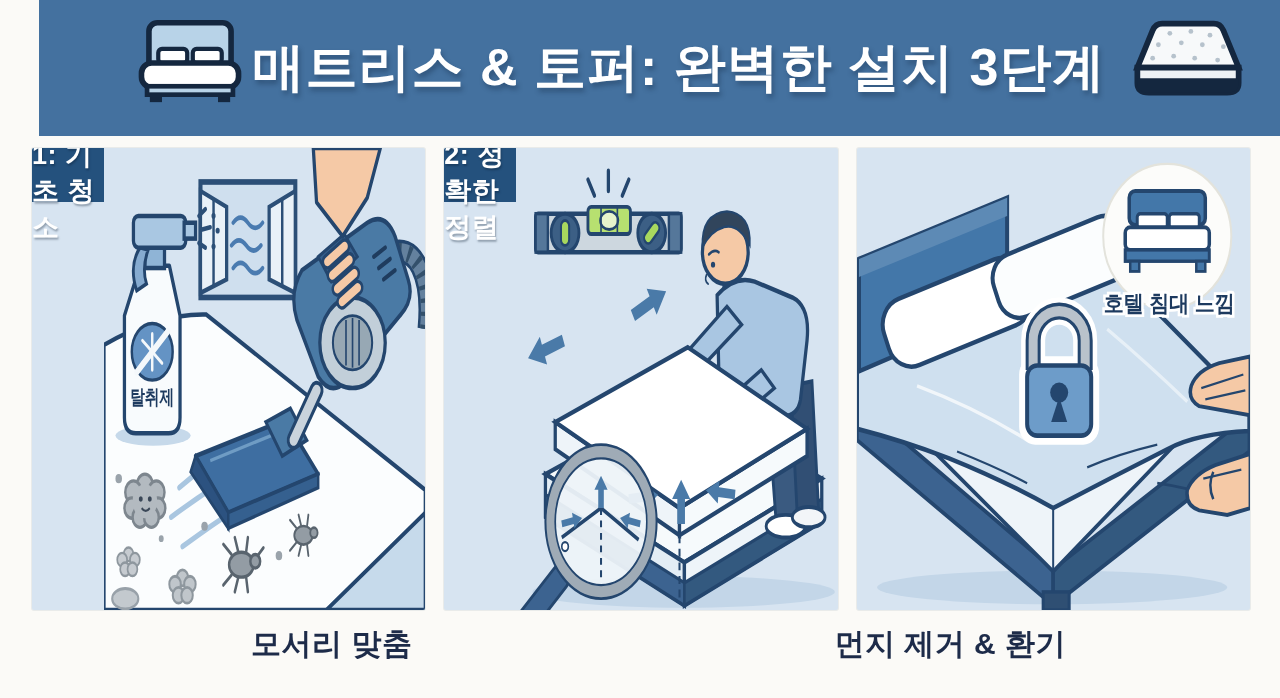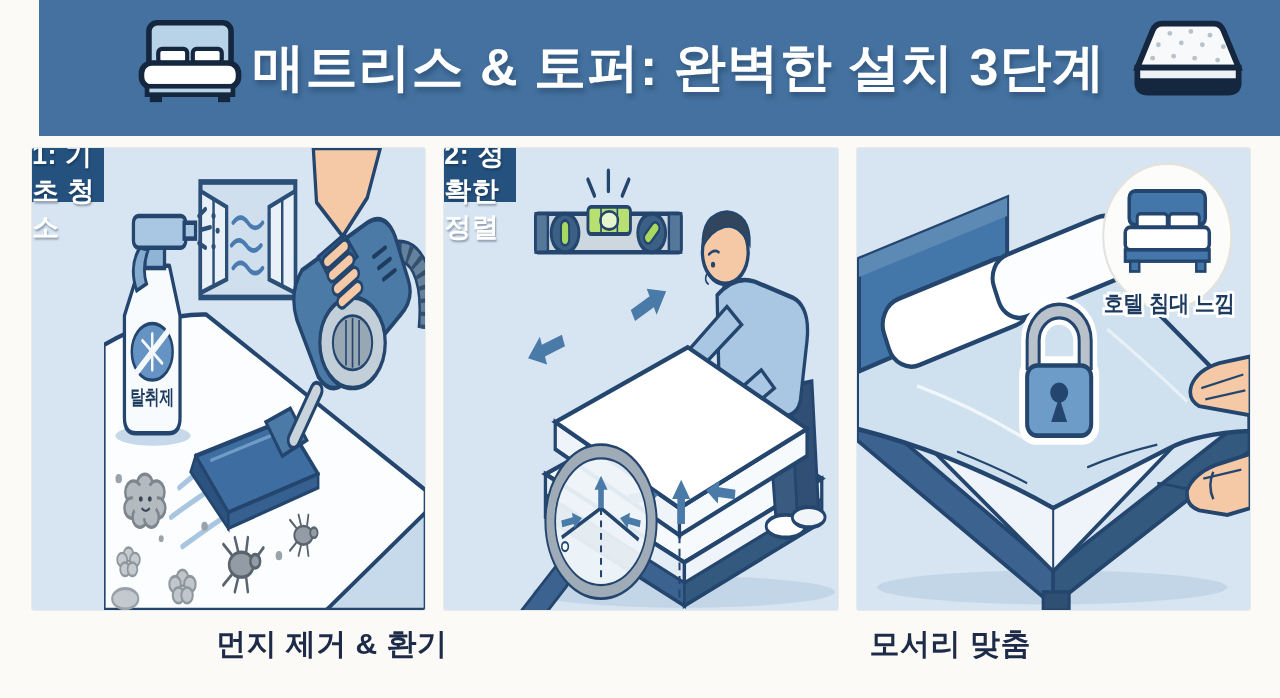--- a/index.html
+++ b/index.html
@@ -415,16 +415,16 @@
             <path d="M393,270 L358,280 Q336,288 330,302 Q328,316 342,320 L370,324 L393,318 Z" fill="#f5c9a6" stroke="#24466e" stroke-width="3.5"></path>
             <path d="M356,286 Q350,298 356,310" stroke="#24466e" stroke-width="2.5" fill="none"></path>
             <path d="M346,292 L384,284" stroke="#24466e" stroke-width="2" fill="none"></path>
           </g>
         </svg>
       </div>
     </section>
   </main>
 
   <div class="captions">
+    <div class="caption">모서리 맞춤</div>
     <div class="caption">먼지 제거 &amp; 환기</div>
-    <div class="caption">모서리 맞춤</div>
   </div>
 </div>
 
 </body></html>

